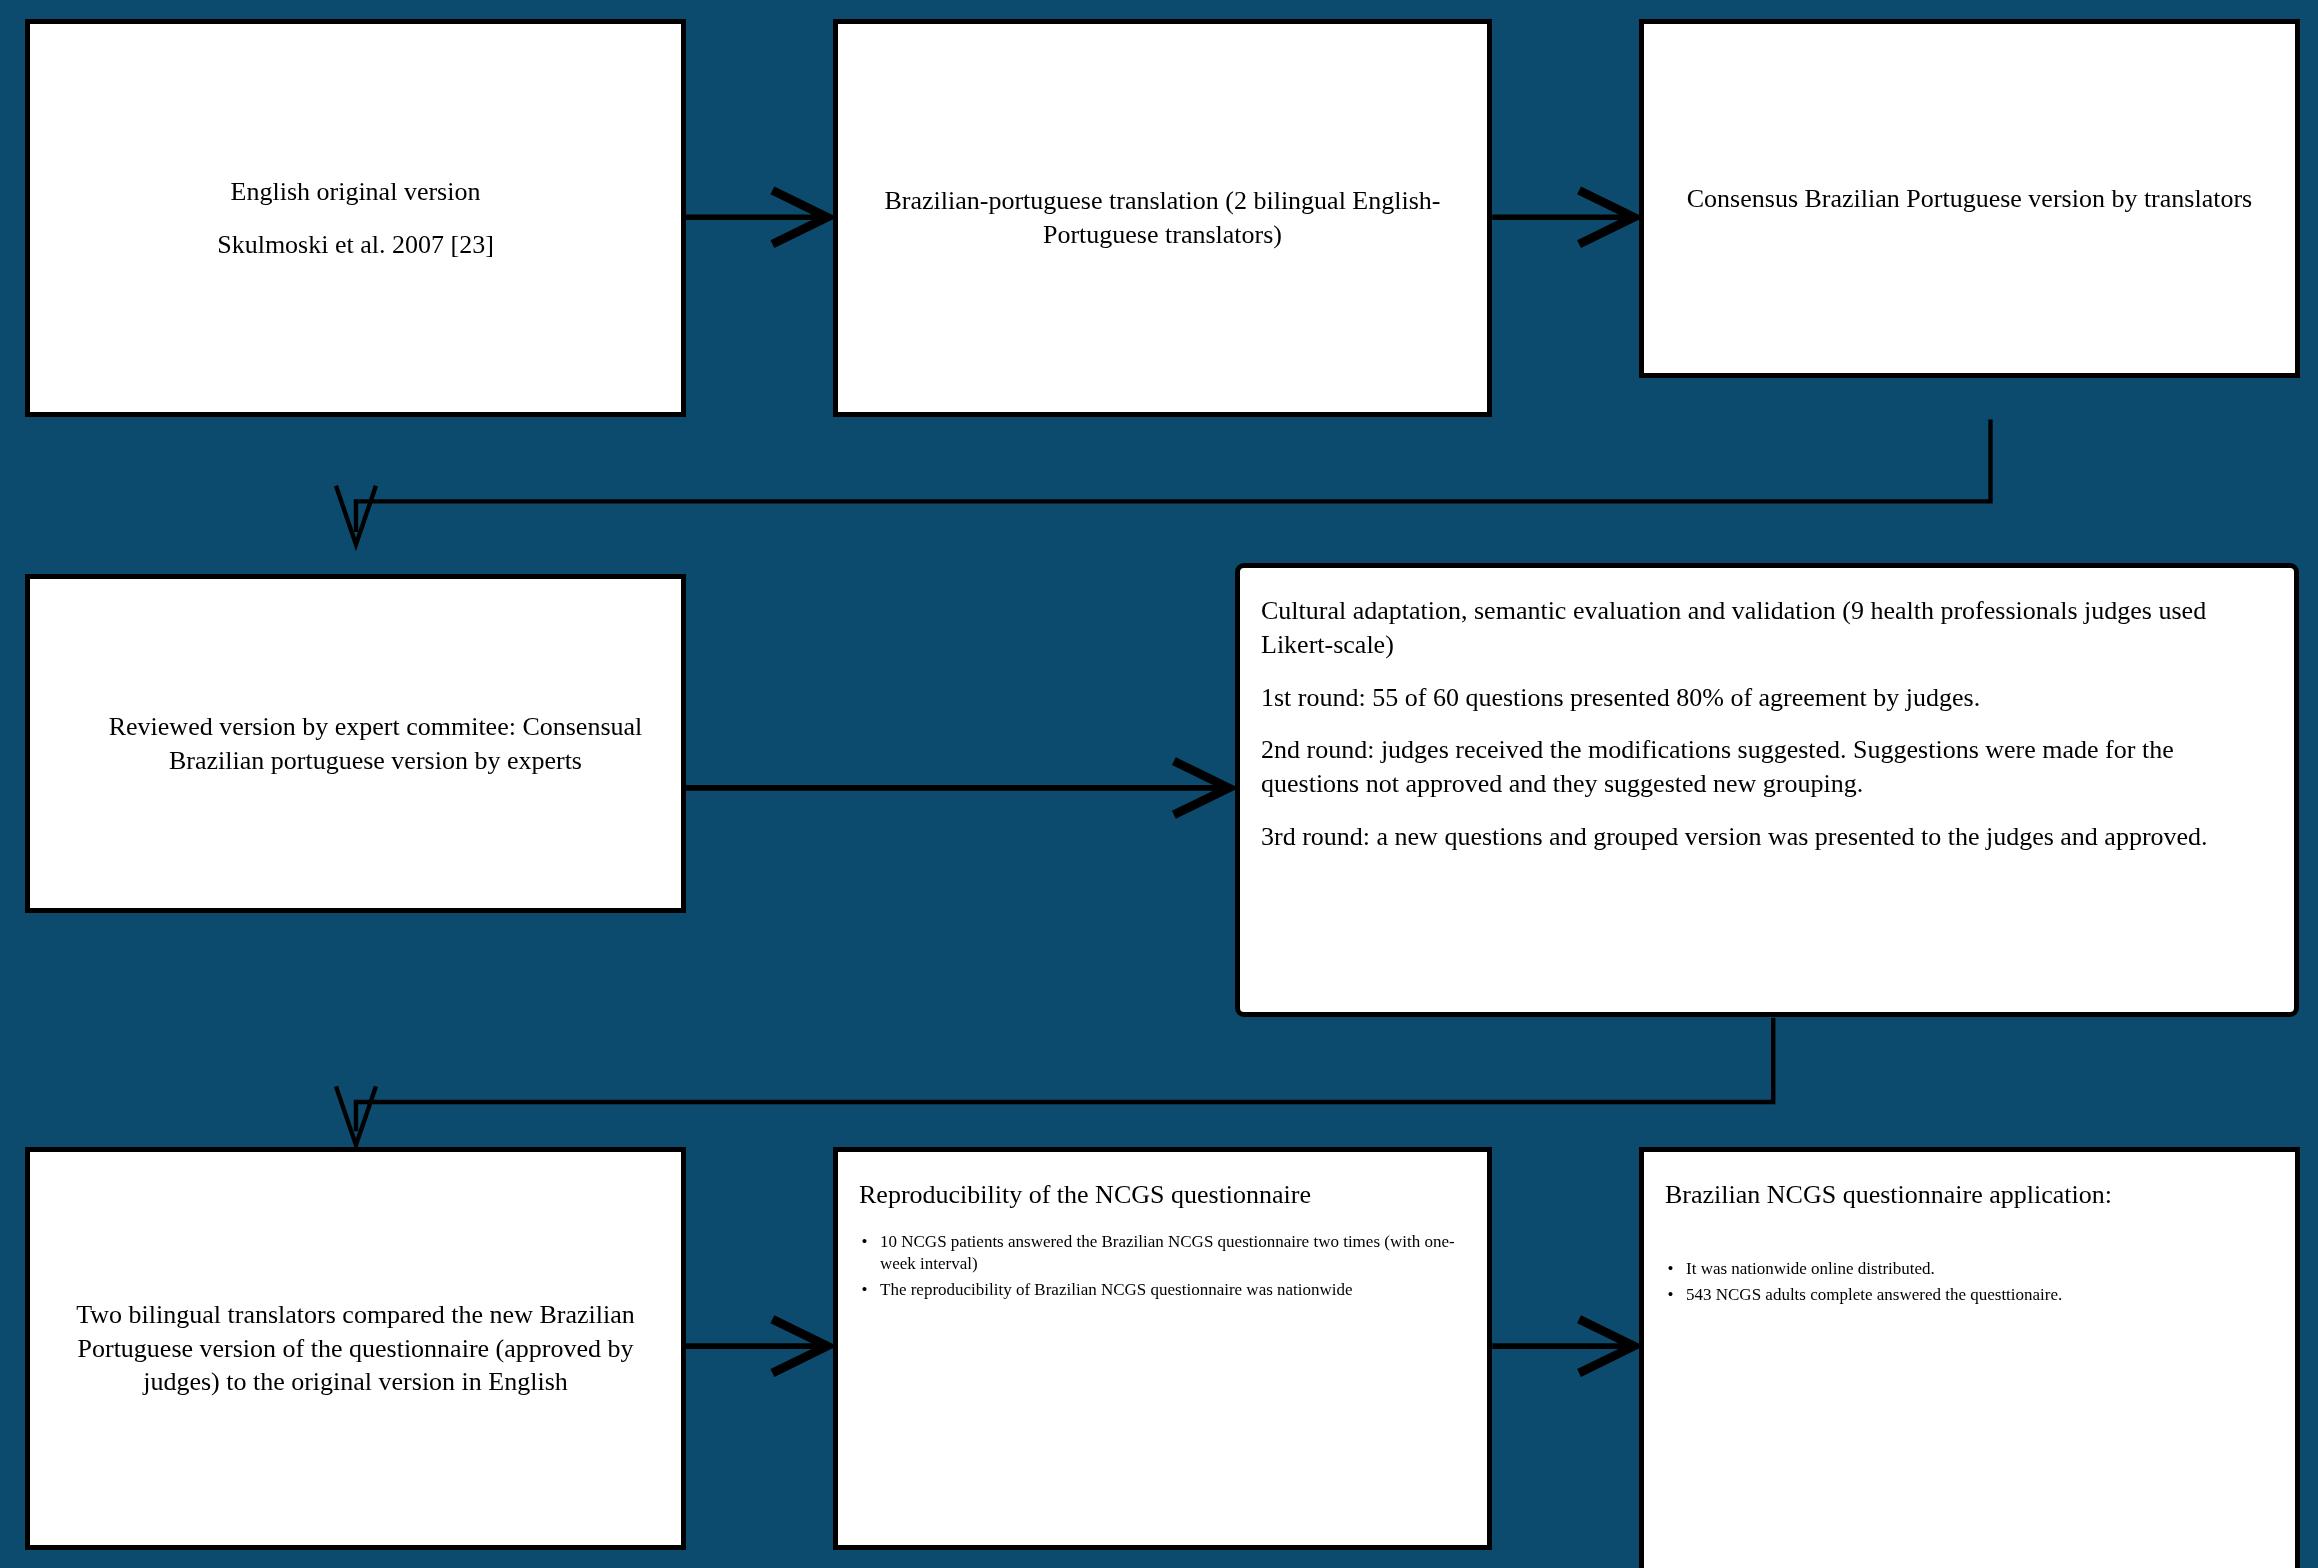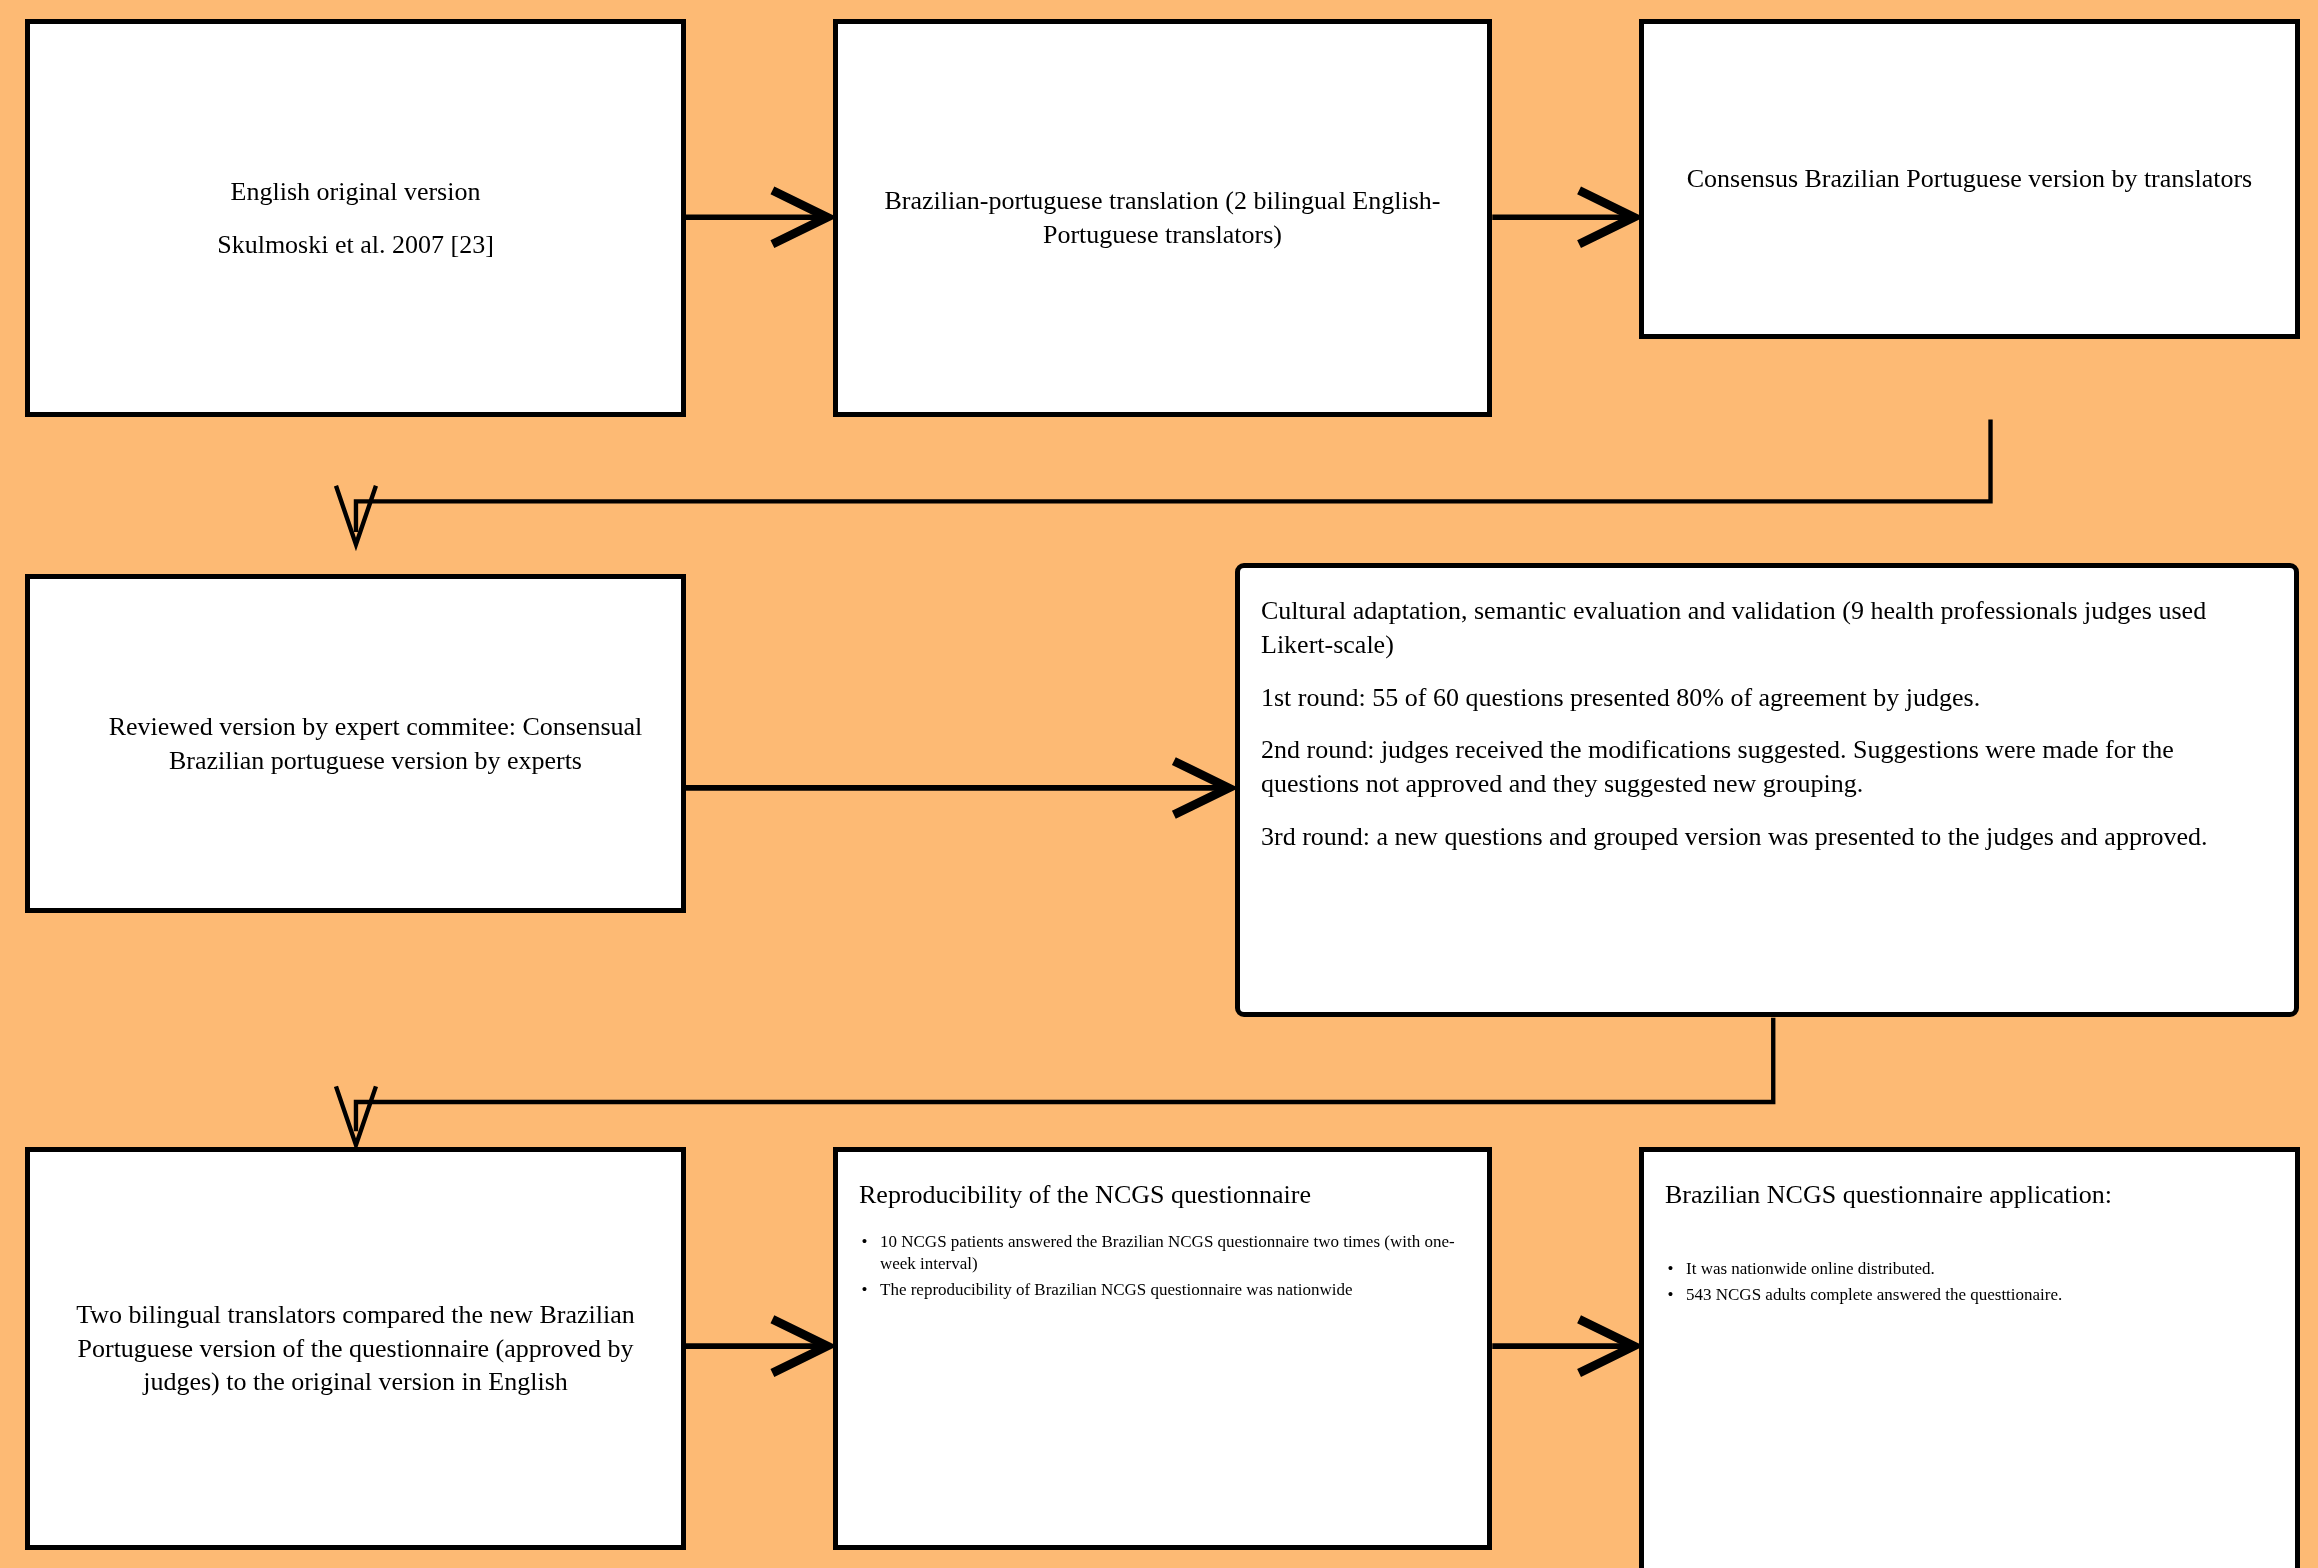--- a/index.html
+++ b/index.html
@@ -5,21 +5,21 @@
 <style>
   html, body {
     margin: 0;
     padding: 0;
     background: #ffffff;
   }
   #canvas {
     position: relative;
     width: 2319px;
     height: 1569px;
-    background: #fdba74;
+    background: #0c4a6e;
     font-family: "Liberation Serif", "DejaVu Serif", serif;
     color: #000000;
     overflow: hidden;
   }
   .node {
     position: absolute;
     box-sizing: border-box;
     border: 5.6px solid #000000;
     background: #ffffff;
     display: flex;
@@ -119,21 +119,21 @@
       <p class="para center">Skulmoski  et al. 2007 [23]</p>
     </div>
   </div>
 
   <div class="node vcenter" style="left:833px; top:19px; width:659px; height:398px;">
     <div class="inner">
       <p class="para center">Brazilian-portuguese translation (2 bilingual English-Portuguese translators)</p>
     </div>
   </div>
 
-  <div class="node vcenter" style="left:1639px; top:19px; width:661px; height:320px;">
+  <div class="node vcenter" style="left:1639px; top:19px; width:661px; height:359px;">
     <div class="inner">
       <p class="para center">Consensus Brazilian Portuguese version by translators</p>
     </div>
   </div>
 
   <div class="node vcenter" style="left:25px; top:574px; width:661px; height:339px;padding-left:40px;">
     <div class="inner">
       <p class="para center">Reviewed version by expert commitee: Consensual Brazilian portuguese version by experts</p>
     </div>
   </div>

